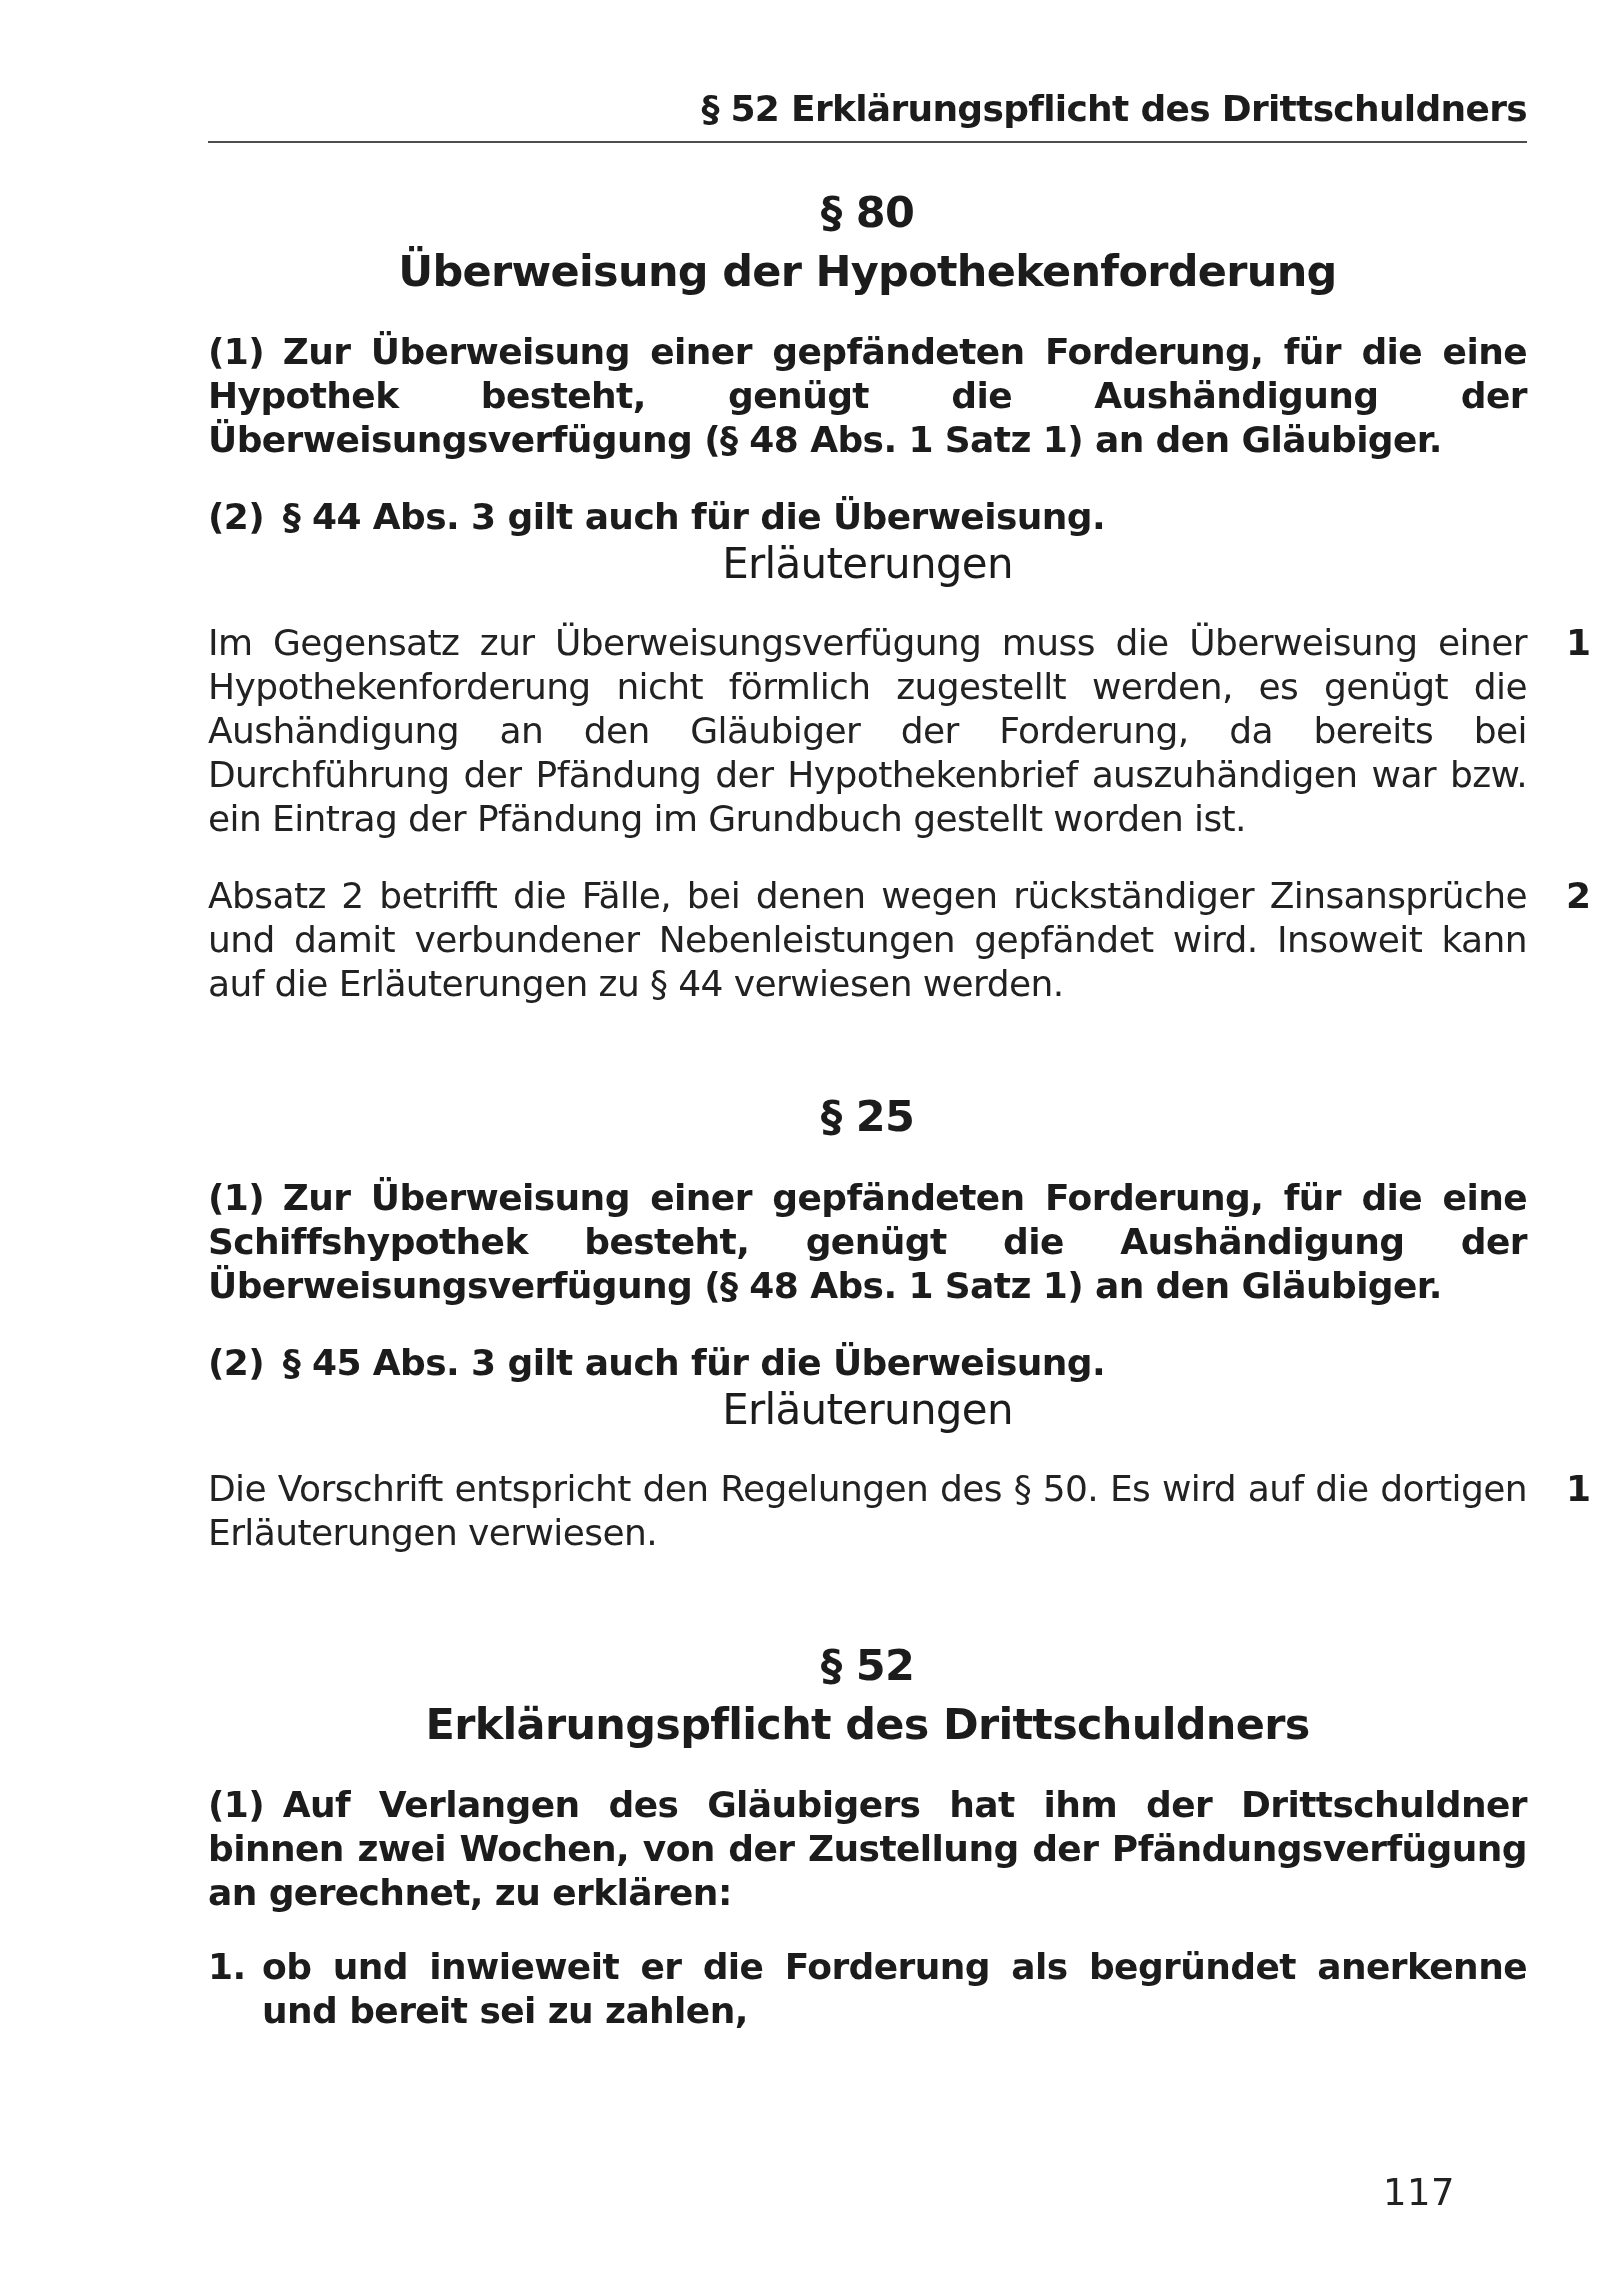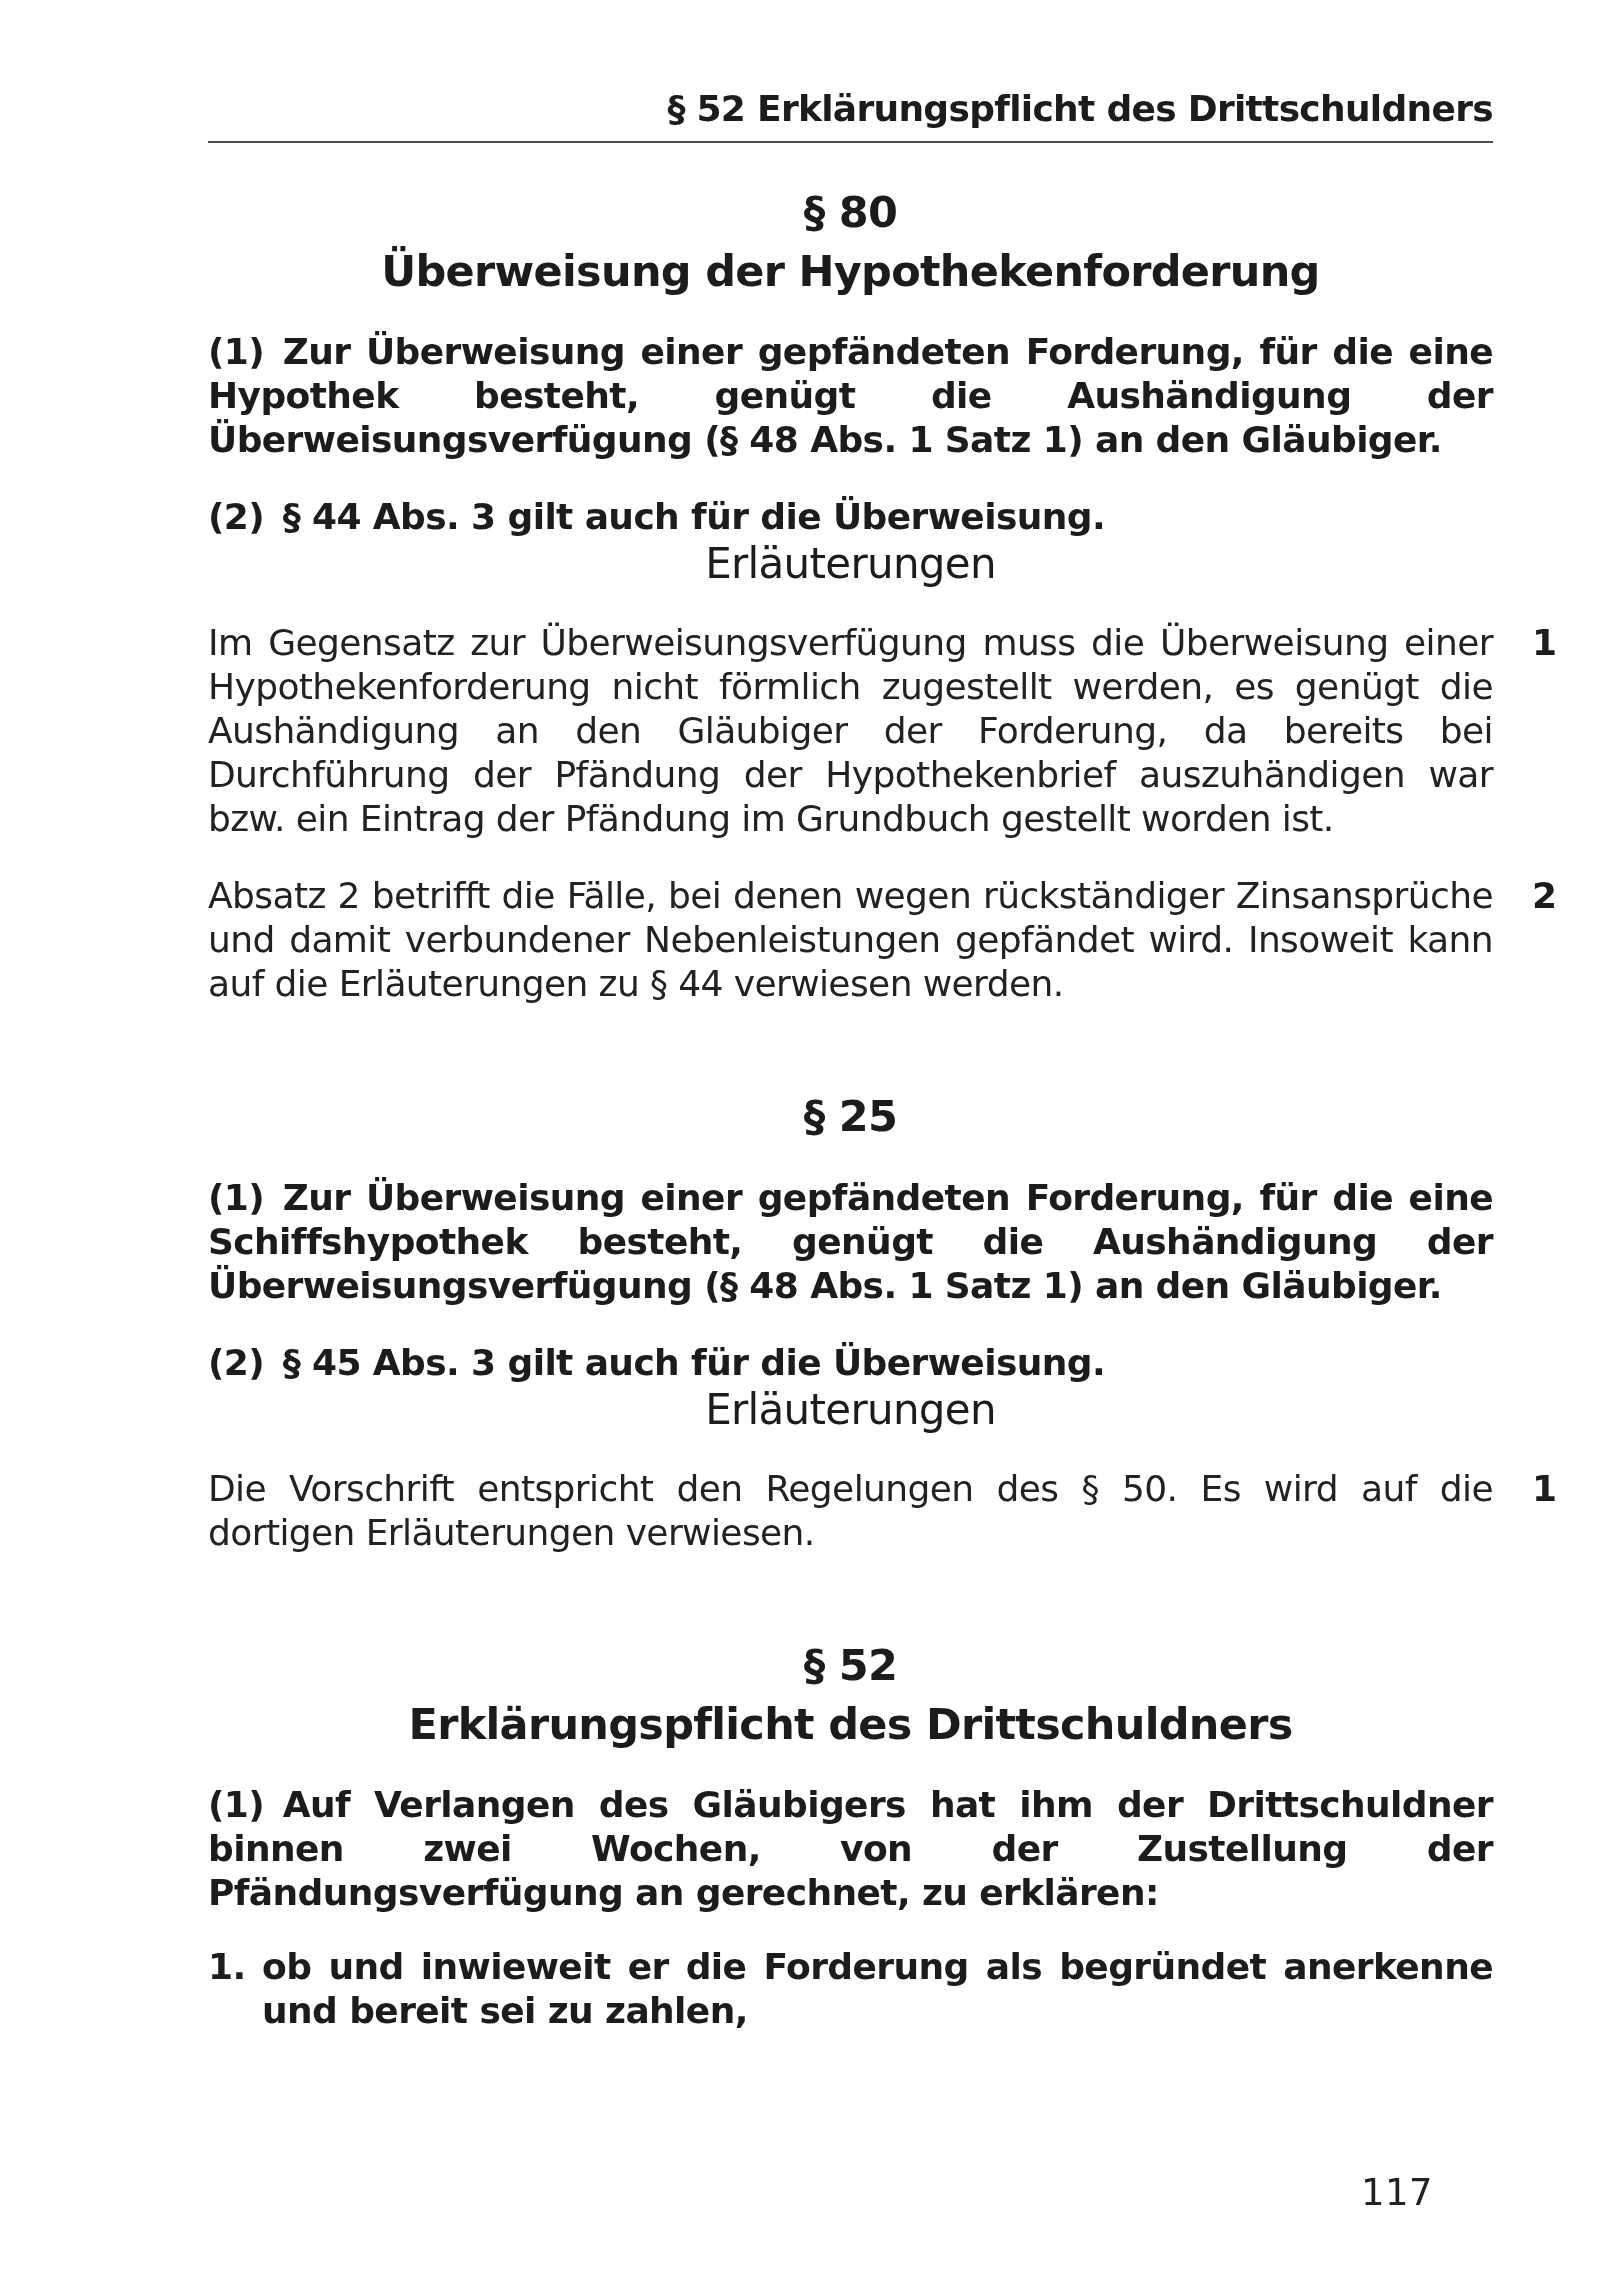--- a/index.html
+++ b/index.html
@@ -11,21 +11,21 @@
     width: 1613px;
     height: 2289px;
     position: relative;
     font-family: "DejaVu Sans", "Liberation Sans", sans-serif;
     color: #1c1c1c;
     -webkit-font-smoothing: antialiased;
   }
   .page {
     position: absolute;
     inset: 0;
-    padding: 89px 120px 0 208px;
+    padding: 89px 86px 0 208px;
     box-sizing: border-box;
   }
   .running-head {
     font-size: 36px;
     font-weight: bold;
     text-align: right;
     line-height: 1.1;
     letter-spacing: -0.7px;
   }
   .head-rule {
@@ -75,21 +75,21 @@
     position: absolute;
     left: 100%;
     margin-left: 39px;
     top: 0;
     font-weight: bold;
     color: #1c1c1c;
   }
   .page-number {
     position: absolute;
     top: 2171px;
-    right: 180px;
+    right: 158px;
     font-size: 37px;
     letter-spacing: 0.5px;
     color: #222222;
   }
 </style>
 </head>
 <body>
 
 <div class="page">
   <div class="running-head">§ 52 Erklärungspflicht des Drittschuldners</div>

